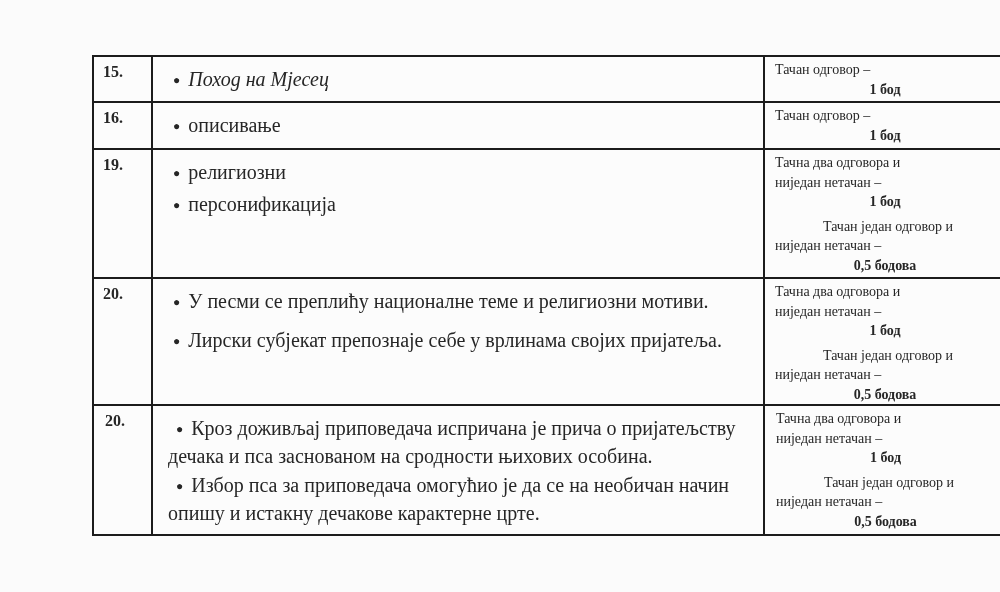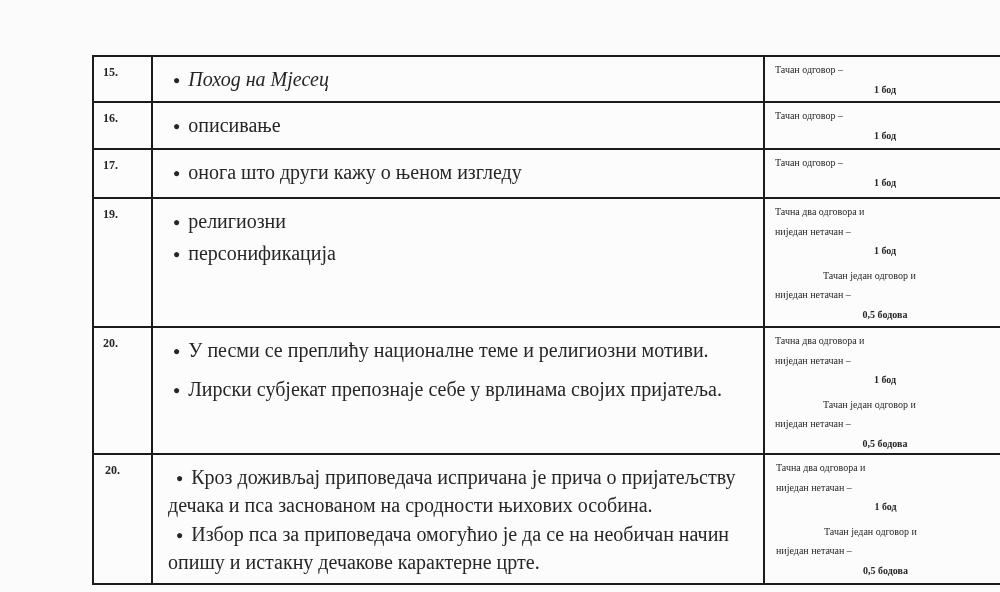--- a/index.html
+++ b/index.html
@@ -38,21 +38,21 @@
   
   tr.row-0 td { height: 38px; }
   tr.row-1 td { height: 39px; }
   tr.row-2 td { height: 41px; }
   tr.row-3 td { height: 121px; }
   tr.row-4 td { height: 119px; }
   tr.row-5 td { height: 122px; padding-left: 11px; }
 
   .num {
     font-weight: bold;
-    font-size: 12px;
+    font-size: 16px;
     line-height: 20px;
   }
   p.answer {
     margin: 4px;
     font-size: 20px;
     line-height: 25px;
     text-indent: 8px;
   }
   .cell-answer.spaced p.answer + p.answer {
     margin-top: 11px;
@@ -61,21 +61,21 @@
     font-size: 12px;
     margin-right: 8px;
     display: inline-block;
     text-indent: 0;
     transform: translateY(-2px);
   }
   p.answer.italic .answer-text {
     font-style: italic;
   }
   .score-line {
-    font-size: 10px;
+    font-size: 14px;
     line-height: 19.5px;
     white-space: nowrap;
   }
   .score-line.bold {
     font-weight: bold;
     text-align: center;
   }
   .score-line.gap {
     margin-top: 5px;
     margin-left: 48px;
@@ -98,32 +98,20 @@
             <div class="score-line">Тачан одговор –</div>
             <div class="score-line bold">1 бод</div>
           </td>
         </tr>
         <tr class="row-1">
           <td class="cell-number">
             <div class="num">16.</div>
           </td>
           <td class="cell-answer">
             <p class="answer"><span class="bullet">●</span><span class="answer-text">описивање</span></p>
-          </td>
-          <td class="cell-scoring">
-            <div class="score-line">Тачан одговор –</div>
-            <div class="score-line bold">1 бод</div>
-          </td>
-        </tr>
-        <tr class="row-2">
-          <td class="cell-number">
-            <div class="num">17.</div>
-          </td>
-          <td class="cell-answer">
-            <p class="answer"><span class="bullet">●</span><span class="answer-text">онога што други кажу о њеном изгледу</span></p>
           </td>
           <td class="cell-scoring">
             <div class="score-line">Тачан одговор –</div>
             <div class="score-line bold">1 бод</div>
           </td>
         </tr>
         <tr class="row-3">
           <td class="cell-number">
             <div class="num">19.</div>
           </td>

